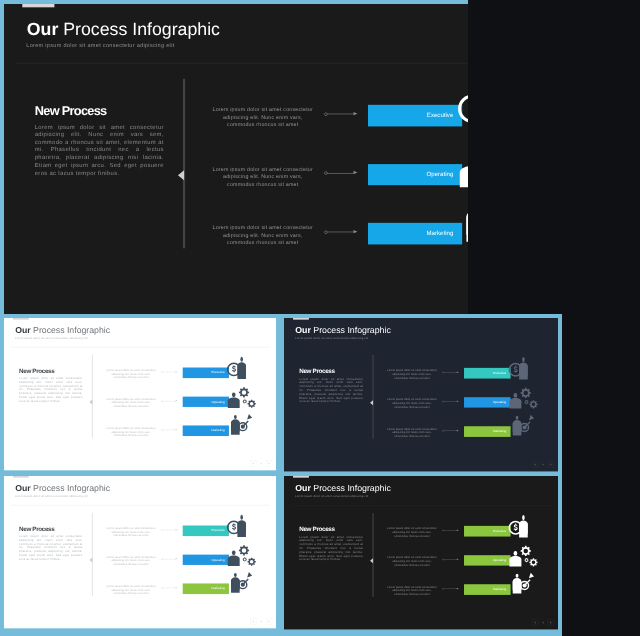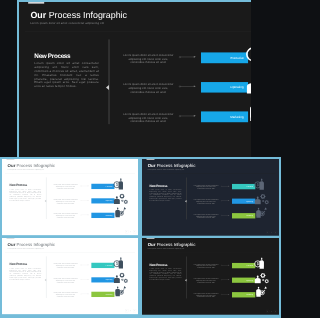--- a/index.html
+++ b/index.html
@@ -59,21 +59,21 @@
   .navbtn.next i{left:7px;border-left:7px solid #4a4a4a;}
   .slide.light .navbtn.prev i{border-right-color:#e2e5e7;}
   .slide.light .navbtn.next i{border-left-color:#e2e5e7;}
   .navdot{position:absolute;top:7px;left:38.3px;width:5.8px;height:5.8px;border-radius:50%;background:#4a4a4a;}
   .slide.light .navdot{background:#e2e5e7;}
 </style>
 </head>
 <body>
 
 <div class="grid" id="grid">
-    <div class="panel" style="left:17px;top:0px;width:234px;height:159px;background:#74bcd9">
+    <div class="panel" style="left:0px;top:0px;width:234px;height:159px;background:#74bcd9">
     <div class="clip" style="left:2px;top:2px;width:277px;height:155px">
       <div style="transform:scale(0.277);transform-origin:0 0;width:1000px;height:560px;position:absolute;left:0;top:0">
           <div class="slide dark" style="background:#1a1a1a">
     <div class="tab"></div>
     <div class="title"><span class="b">Our</span><span class="r"> Process Infographic</span></div>
     <div class="subtitle">Lorem ipsum dolor sit amet consectetur adipiscing elit</div>
     <div class="hrule"></div>
     <div class="sec-head">New Process</div>
     <div class="sec-body">Lorem ipsum dolor sit amet consectetur adipiscing elit. Nunc enim vars sem, commodo a rhoncus sit amet, elementum at mi. Phasellus tincidunt nec a lectus pharetra, placerat adipiscing nisi lacinia. Etiam eget ipsum arcu. Sed eget posuere eros ac lacus tempor finibus.</div>
     <div class="vline"></div>

